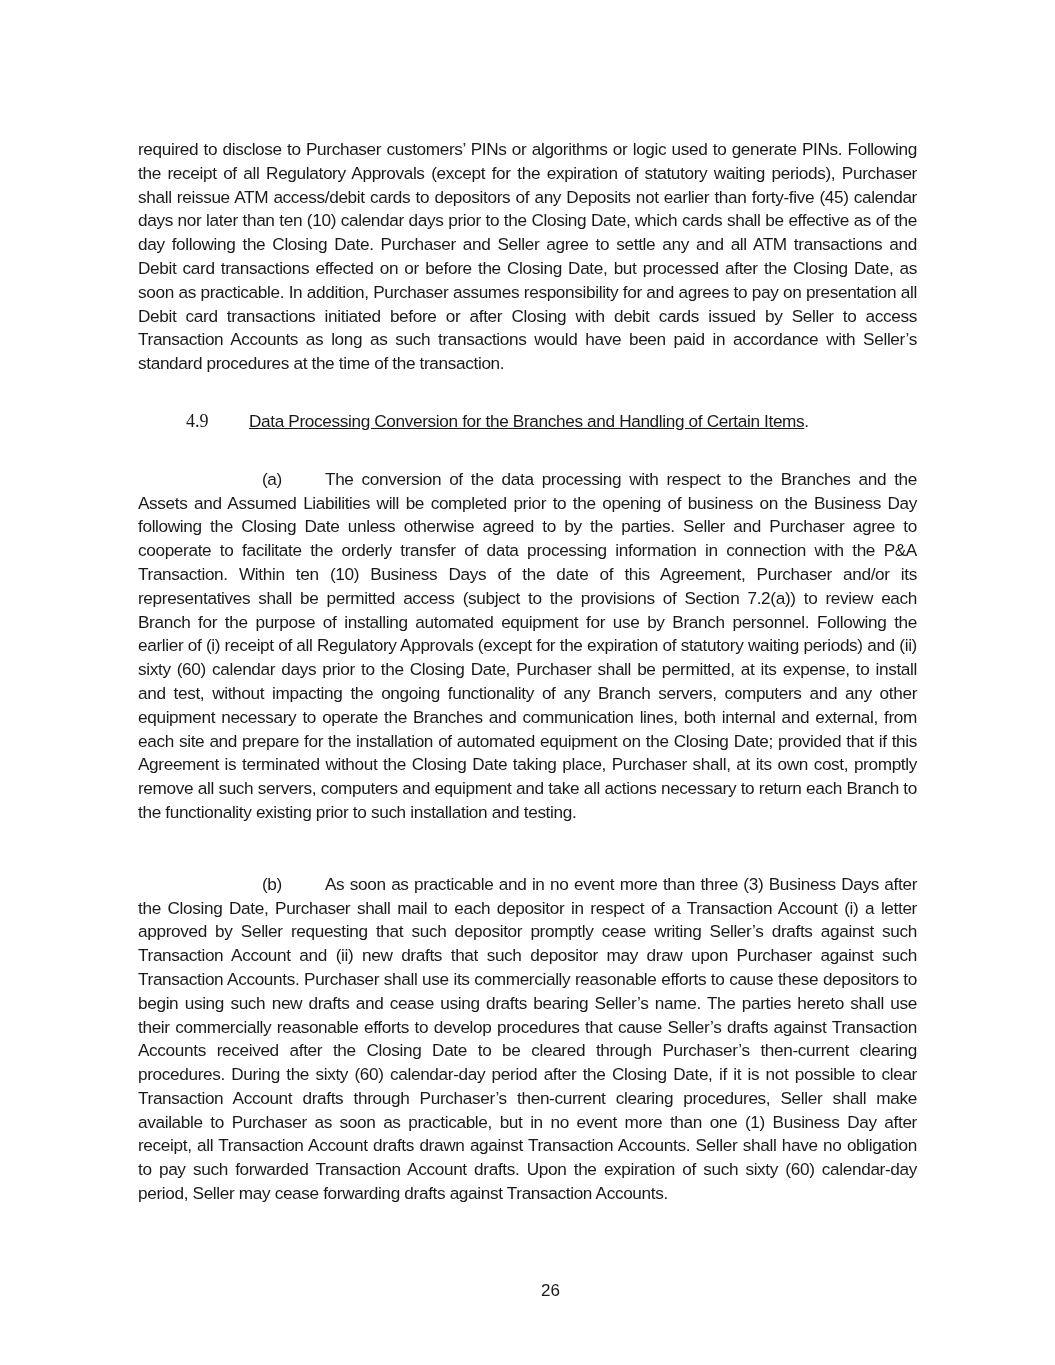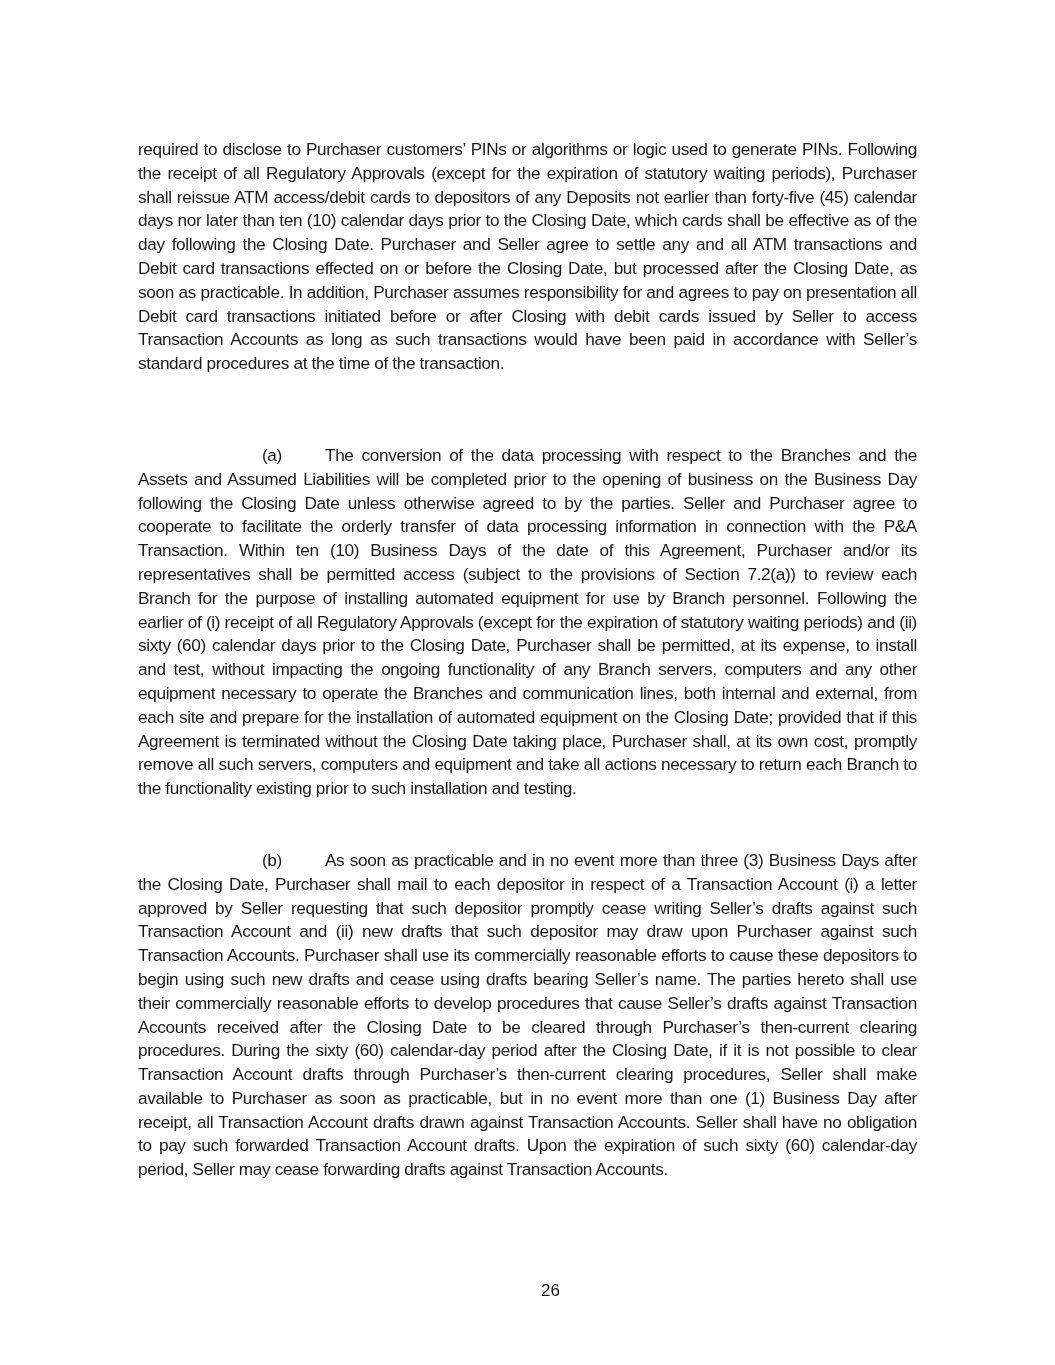--- a/index.html
+++ b/index.html
@@ -24,20 +24,23 @@
   }
 </style>
 </head>
 <body>
 
 <div class="page">
   <p class="para">required to disclose to Purchaser customers’ PINs or algorithms or logic used to generate PINs. Following the receipt of all Regulatory Approvals (except for the expiration of statutory waiting periods), Purchaser shall reissue ATM access/debit cards to depositors of any Deposits not earlier than forty-five (45) calendar days nor later than ten (10) calendar days prior to the Closing Date, which cards shall be effective as of the day following the Closing Date.  Purchaser and Seller agree to settle any and all ATM transactions and Debit card transactions effected on or before the Closing Date, but processed after the Closing Date, as soon as practicable.  In addition, Purchaser assumes responsibility for and agrees to pay on presentation all Debit card transactions initiated before or after Closing with debit cards issued by Seller to access Transaction Accounts as long as such transactions would have been paid in accordance with Seller’s standard procedures at the time of the transaction.</p>
 
   <div class="gap"></div>
 
+  <p class="heading">
+    <span class="num">4.9</span><span class="title">Data Processing Conversion for the Branches and Handling of Certain Items</span><span>.</span>
+  </p>
 
   <div class="gap"></div>
 
   <p class="para">
     <span class="indent"></span><span class="label">(a)</span><span>The conversion of the data processing with respect to the Branches and the Assets and Assumed Liabilities will be completed prior to the opening of business on the Business Day following the Closing Date unless otherwise agreed to by the parties.  Seller and Purchaser agree to cooperate to facilitate the orderly transfer of data processing information in connection with the P&amp;A Transaction.  Within ten (10) Business Days of the date of this Agreement, Purchaser and/or its representatives shall be permitted access (subject to the provisions of Section 7.2(a)) to review each Branch for the purpose of installing automated equipment for use by Branch personnel.  Following the earlier of (i) receipt of all Regulatory Approvals (except for the expiration of statutory waiting periods) and (ii) sixty (60) calendar days prior to the Closing Date, Purchaser shall be permitted, at its expense, to install and test, without impacting the ongoing functionality of any Branch servers, computers and any other equipment necessary to operate the Branches and communication lines, both internal and external, from each site and prepare for the installation of automated equipment on the Closing Date; provided that if this Agreement is terminated without the Closing Date taking place, Purchaser shall, at its own cost, promptly remove all such servers, computers and equipment and take all actions necessary to return each Branch to the functionality existing prior to such installation and testing.</span>
   </p>
 
   <div class="gap"></div>
 
   <p class="para">

